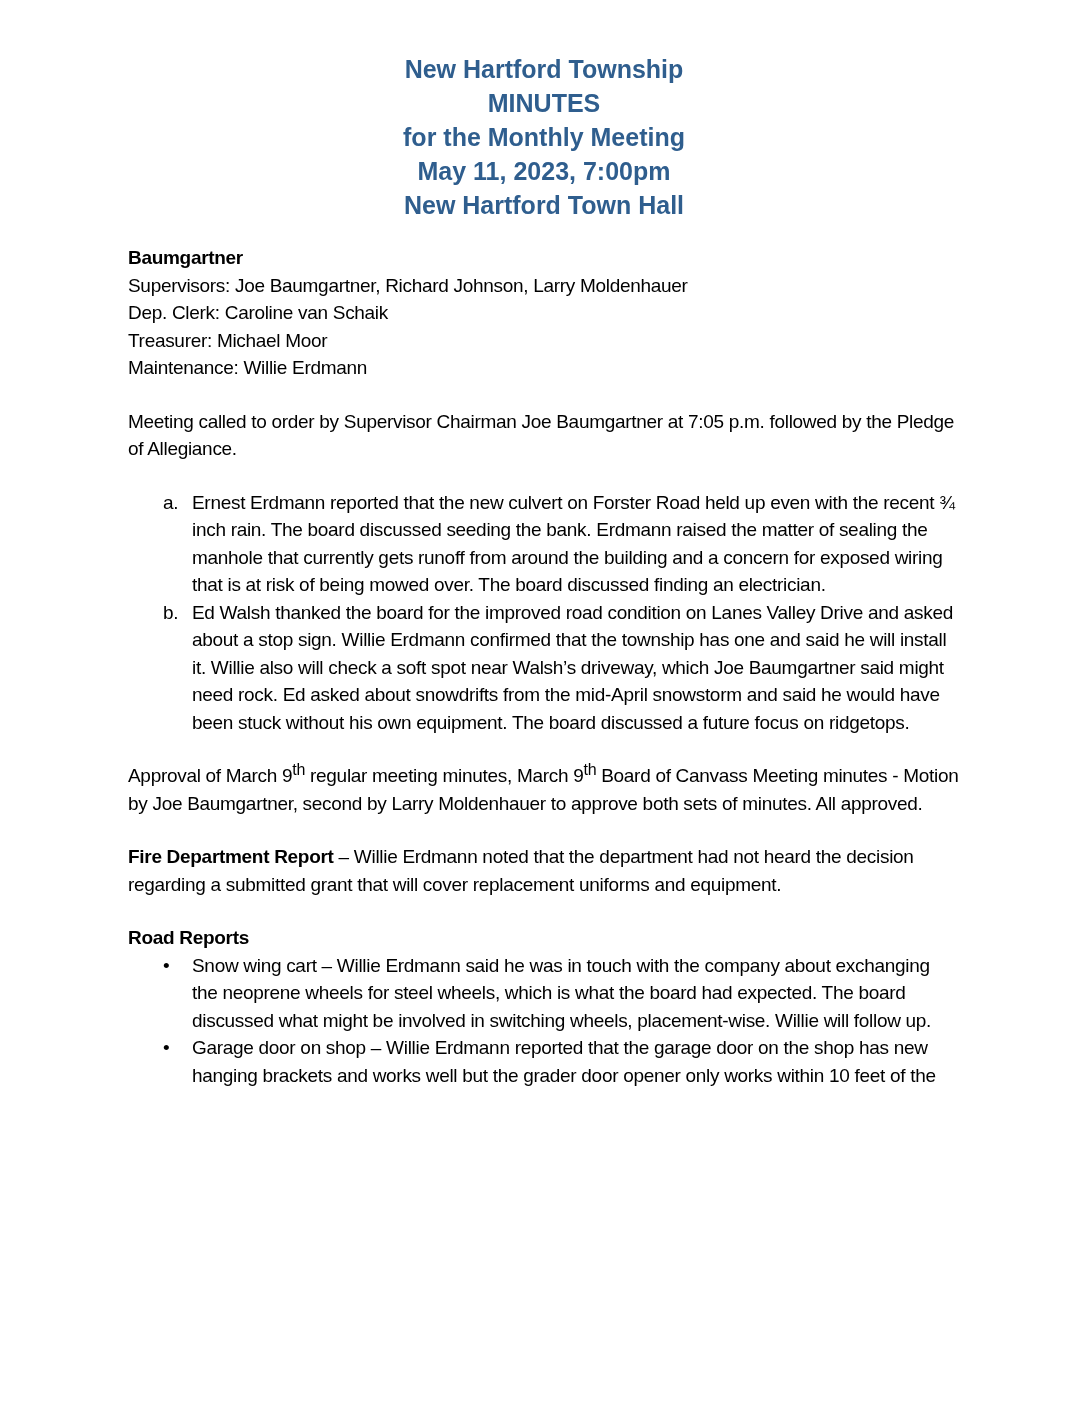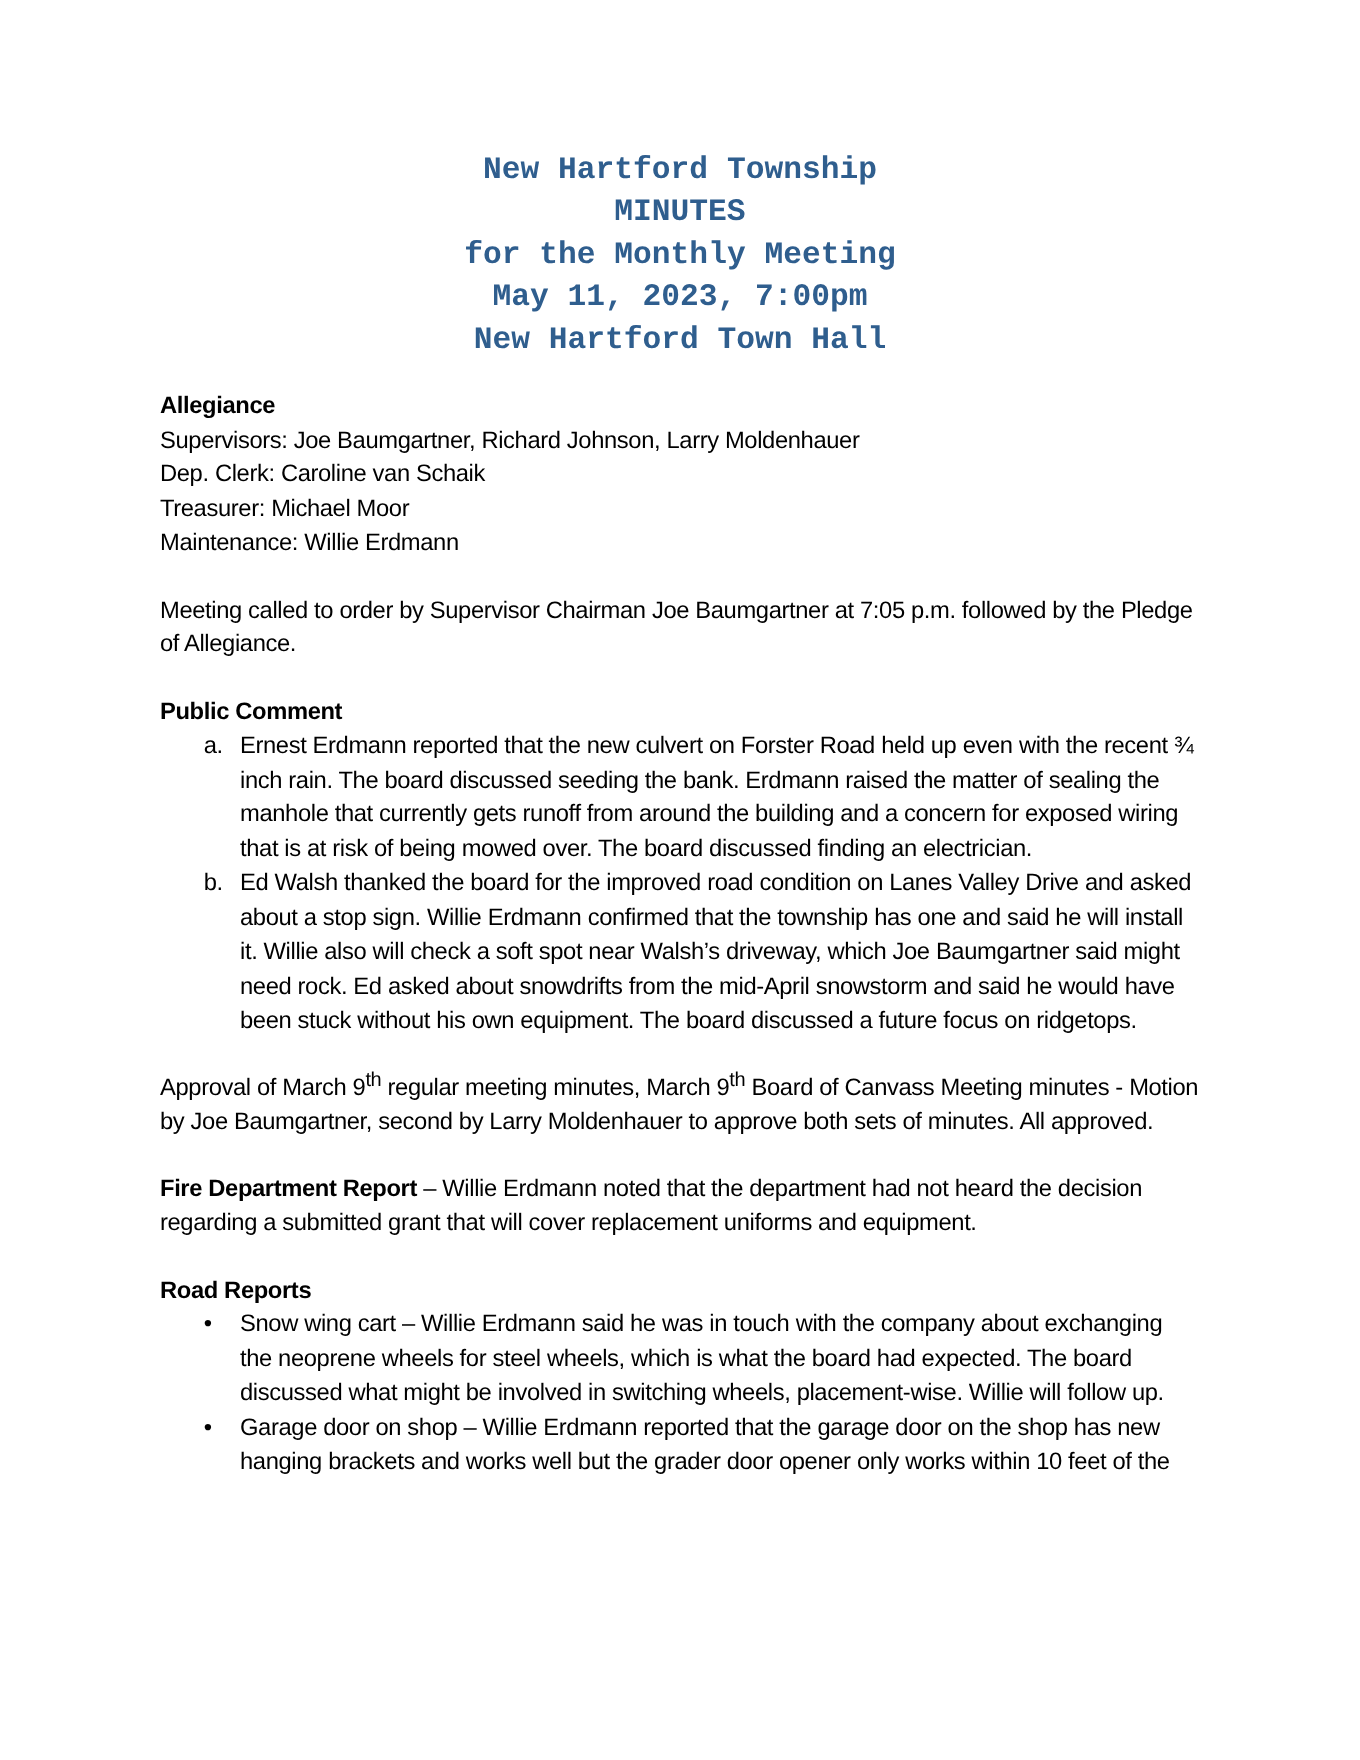--- a/index.html
+++ b/index.html
@@ -13,23 +13,23 @@
     font-family: "Liberation Sans", sans-serif;
     color: #000000;
     overflow: hidden;
   }
   .page {
     width: 832px;
     padding: 0 128px;
     box-sizing: content-box;
   }
   .doc-title {
-    margin-top: 119px;
+    margin-top: 52px;
     text-align: center;
-    font-family: Liberation Mono, monospace;
+    font-family: Liberation Sans, sans-serif;
     font-weight: bold;
     font-size: 25px;
     line-height: 34px;
   }
   .body-text {
     font-size: 19px;
     line-height: 27.5px;
     letter-spacing: -0.3px;
   }
   .sec {
@@ -76,33 +76,32 @@
     <div>New Hartford Township</div>
     <div>MINUTES</div>
     <div>for the Monthly Meeting</div>
     <div>May 11, 2023, 7:00pm</div>
     <div>New Hartford Town Hall</div>
   </div>
 
   <div class="body-text">
 
     <div class="sec sec-first">
-      <p class="heading">Allegiance</p>
+      <p class="heading">Baumgartner</p>
       <p>Supervisors: Joe Baumgartner, Richard Johnson, Larry Moldenhauer</p>
       <p>Dep. Clerk: Caroline van Schaik</p>
       <p>Treasurer: Michael Moor</p>
       <p>Maintenance: Willie Erdmann</p>
     </div>
 
     <div class="sec">
       <p>Meeting called to order by Supervisor Chairman Joe Baumgartner at 7:05 p.m. followed by the Pledge of Allegiance.</p>
     </div>
 
     <div class="sec">
-      <p class="heading">Public Comment</p>
       <div class="list">
         <div class="list-item">
           <span class="marker">a.</span>
           <span class="item-text">Ernest Erdmann reported that the new culvert on Forster Road held up even with the recent ¾ inch rain. The board discussed seeding the bank. Erdmann raised the matter of sealing the manhole that currently gets runoff from around the building and a concern for exposed wiring that is at risk of being mowed over. The board discussed finding an electrician.</span>
         </div>
         <div class="list-item">
           <span class="marker">b.</span>
           <span class="item-text">Ed Walsh thanked the board for the improved road condition on Lanes Valley Drive and asked about a stop sign. Willie Erdmann confirmed that the township has one and said he will install it. Willie also will check a soft spot near Walsh’s driveway, which Joe Baumgartner said might need rock. Ed asked about snowdrifts from the mid-April snowstorm and said he would have been stuck without his own equipment. The board discussed a future focus on ridgetops.</span>
         </div>
       </div>

